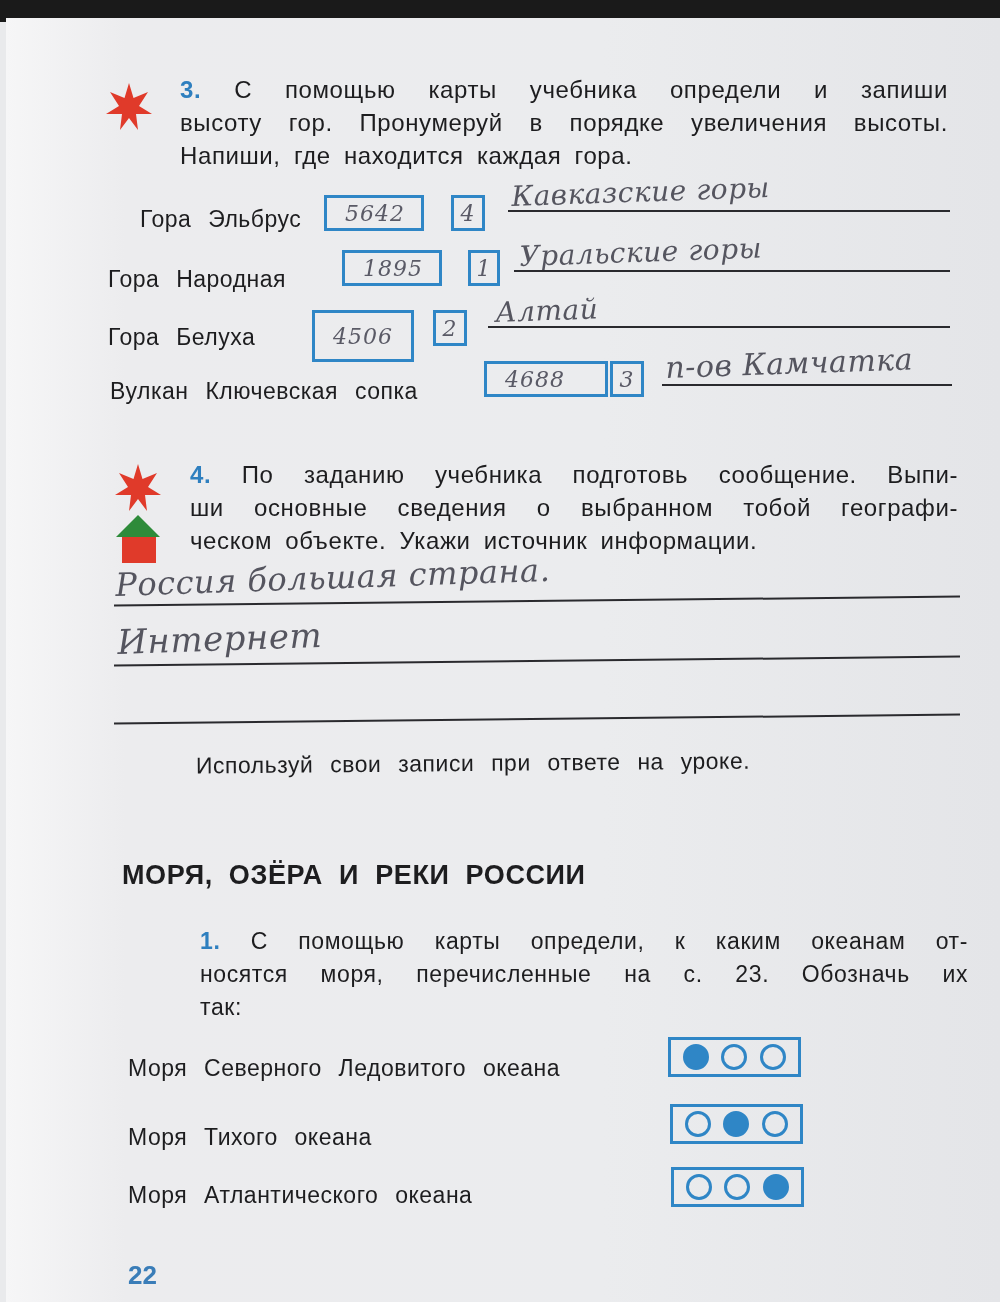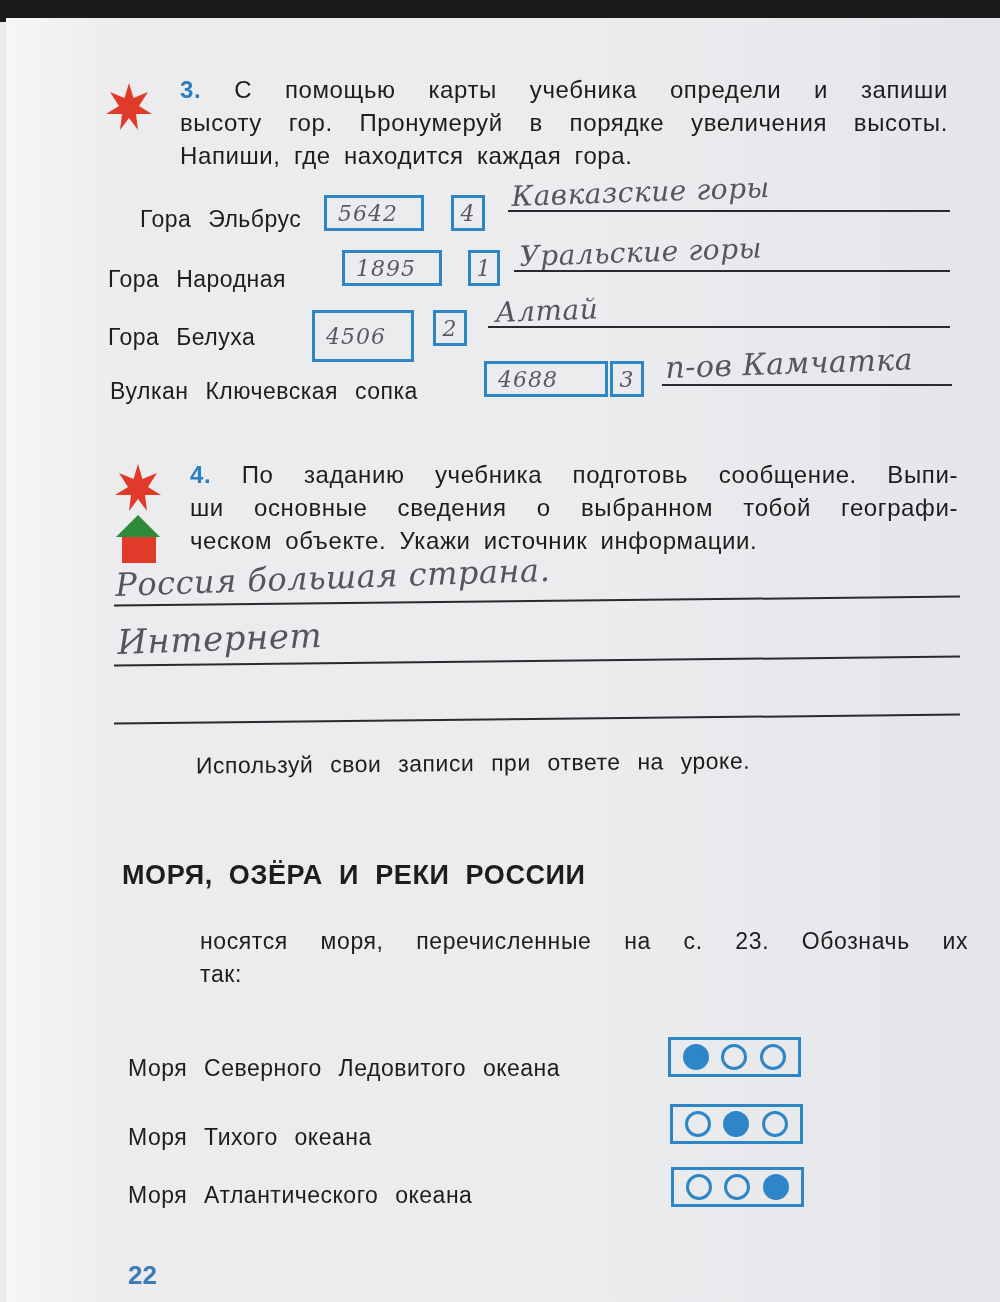--- a/index.html
+++ b/index.html
@@ -14,21 +14,21 @@
     position:absolute; left:6px; top:18px; width:994px; height:1284px;
     background:linear-gradient(90deg,#f6f6f7 0%,#ececee 12%,#ebecee 60%,#e4e5e8 100%);
   }
   .abs { position:absolute; }
   .task-text { font-size:24px; line-height:33px; letter-spacing:0.6px; word-spacing:6px; text-align:justify; }
   .num { color:#2e7fbf; font-weight:bold; }
   .row-label { font-size:23px; letter-spacing:0.5px; word-spacing:10px; }
   .box {
     position:absolute; border:3px solid #2f86c6; box-sizing:border-box;
     font-family:"DejaVu Serif", serif; font-style:italic; font-size:22px; color:#5a5a66;
-    display:flex; align-items:center; padding-left:11px; letter-spacing:1px;
+    display:flex; align-items:center; padding-left:18px; letter-spacing:1px;
   }
   .rank { justify-content:center; padding-left:0; }
   .hand {
     position:absolute; font-family:"DejaVu Serif", serif; font-style:italic;
     color:#55555f; font-size:28px; letter-spacing:0.5px; white-space:nowrap;
     transform:rotate(-2deg); transform-origin:left bottom;
   }
   .line { position:absolute; height:2px; background:#2a2a2e; }
   .heading { font-size:27px; font-weight:bold; letter-spacing:0.6px; word-spacing:8px; }
   .ocean-box {
@@ -98,20 +98,21 @@
 <div class="hand" style="left:118px;top:622px;font-size:34px;">Интернет</div>
 <div class="line" style="left:114px;top:660px;width:846px;transform:rotate(-0.6deg);"></div>
 <div class="hand" style="left:118px;top:684px;"></div>
 <div class="line" style="left:114px;top:718px;width:846px;transform:rotate(-0.6deg);"></div>
 
 <div class="abs row-label" style="left:196px;top:750px;font-size:23px;transform:rotate(-0.5deg);">Используй свои записи при ответе на уроке.</div>
 
 <div class="abs heading" style="left:122px;top:860px;">МОРЯ, ОЗЁРА И РЕКИ РОССИИ</div>
 
 <div class="abs task-text" style="left:200px;top:925px;width:768px;font-size:23px;">
+  <div style="text-align-last:justify;"><span class="num">1.</span> <span>С помощью карты определи, к каким океанам от-</span></div>
   <div style="text-align-last:justify;">носятся моря, перечисленные на с. 23. Обозначь их</div>
   <div>так:</div>
 </div>
 
 <div class="abs row-label" style="left:128px;top:1055px;">Моря Северного Ледовитого океана</div>
 <div class="ocean-box" style="left:668px;top:1037px;">
   <div class="dot filled"></div>
   <div class="dot"></div>
   <div class="dot"></div>
 </div>

